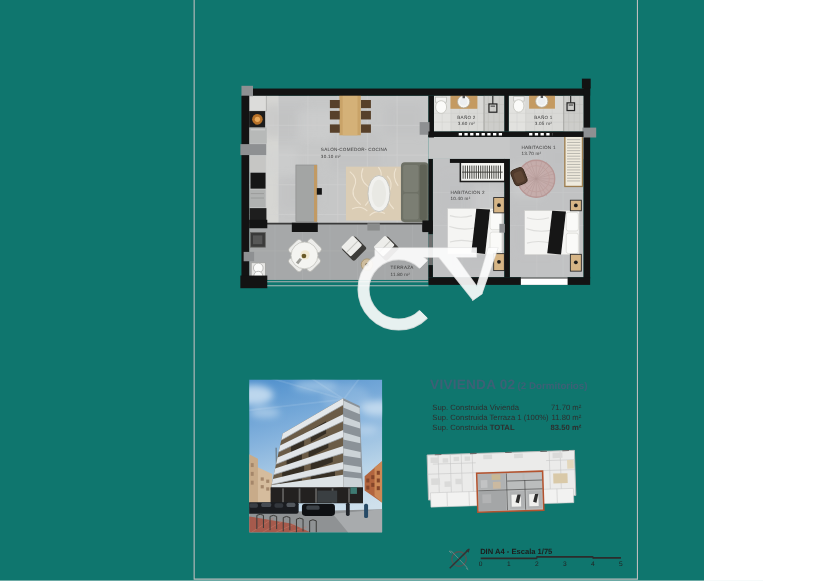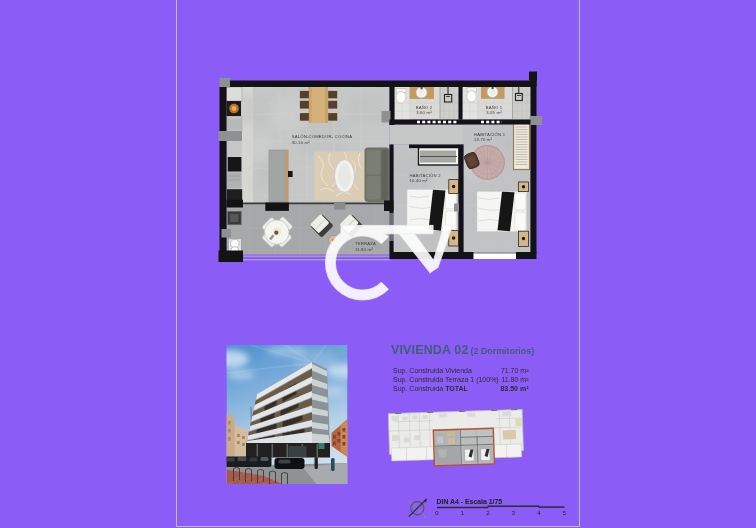--- a/index.html
+++ b/index.html
@@ -1,16 +1,16 @@
 <!DOCTYPE html>
 <html><head>
 <meta charset="utf-8">
 <style>
   html,body{margin:0;padding:0;background:#ffffff;}
-  #canvas{position:relative;width:756px;height:528px;background:#8b5cf6;overflow:hidden;}
+  #canvas{position:relative;width:640px;height:528px;background:#0f766e;overflow:hidden;}
   svg text{font-family:"Liberation Sans",sans-serif;}
 </style>
 </head>
 <body>
 <div id="canvas">
 <svg width="756" height="528" viewBox="0 0 756 528">
 
   <polyline points="176.5,0 176.5,526.5 579.5,526.5 579.5,0" fill="none" stroke="#bdbdbd" stroke-width="1"></polyline>
 
   <g id="floorplan">

